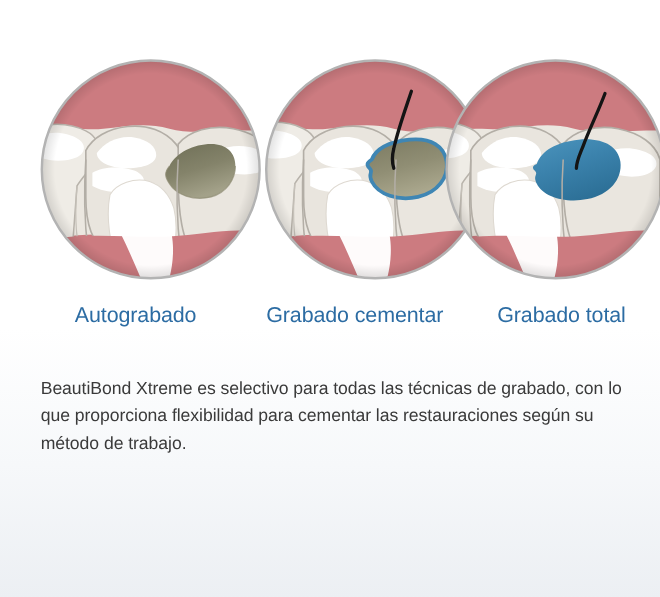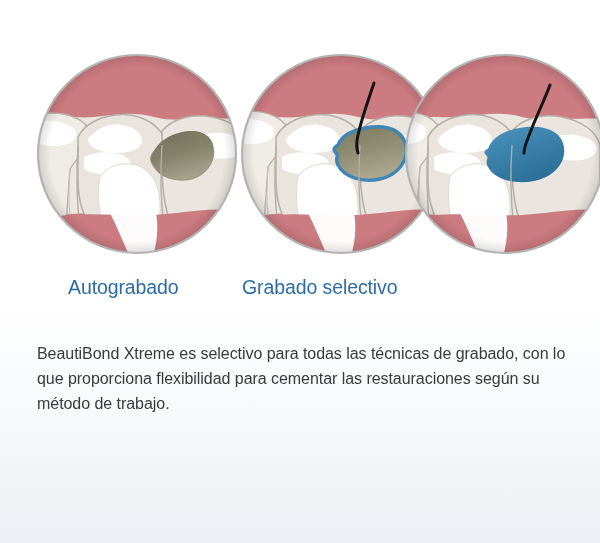--- a/index.html
+++ b/index.html
@@ -242,18 +242,19 @@
           <path d="M 146 32 C 140 48, 132 64, 126 80 C 122 90, 120 94, 120 100" fill="none" stroke="#141414" stroke-width="3" stroke-linecap="round"></path>
         </g>
         <circle cx="101" cy="101" r="99" fill="url(#shad3)"></circle>
         <circle cx="101" cy="101" r="99" fill="none" stroke="#b3b3b3" stroke-width="2.2"></circle>
       </svg>
     </div>
   </div>
 
   <div class="caption-row">
     <div class="caption c1">Autograbado</div>
-    <div class="caption c2">Grabado selectivo</div>
+    <div class="caption c2">Grabado cementar</div>
+    <div class="caption c3">Grabado total</div>
   </div>
 
   <p class="body-copy">BeautiBond Xtreme es selectivo para todas las técnicas de grabado, con lo que proporciona flexibilidad para cementar las restauraciones según su método de trabajo.</p>
 
 </div>
 
 </body></html>

